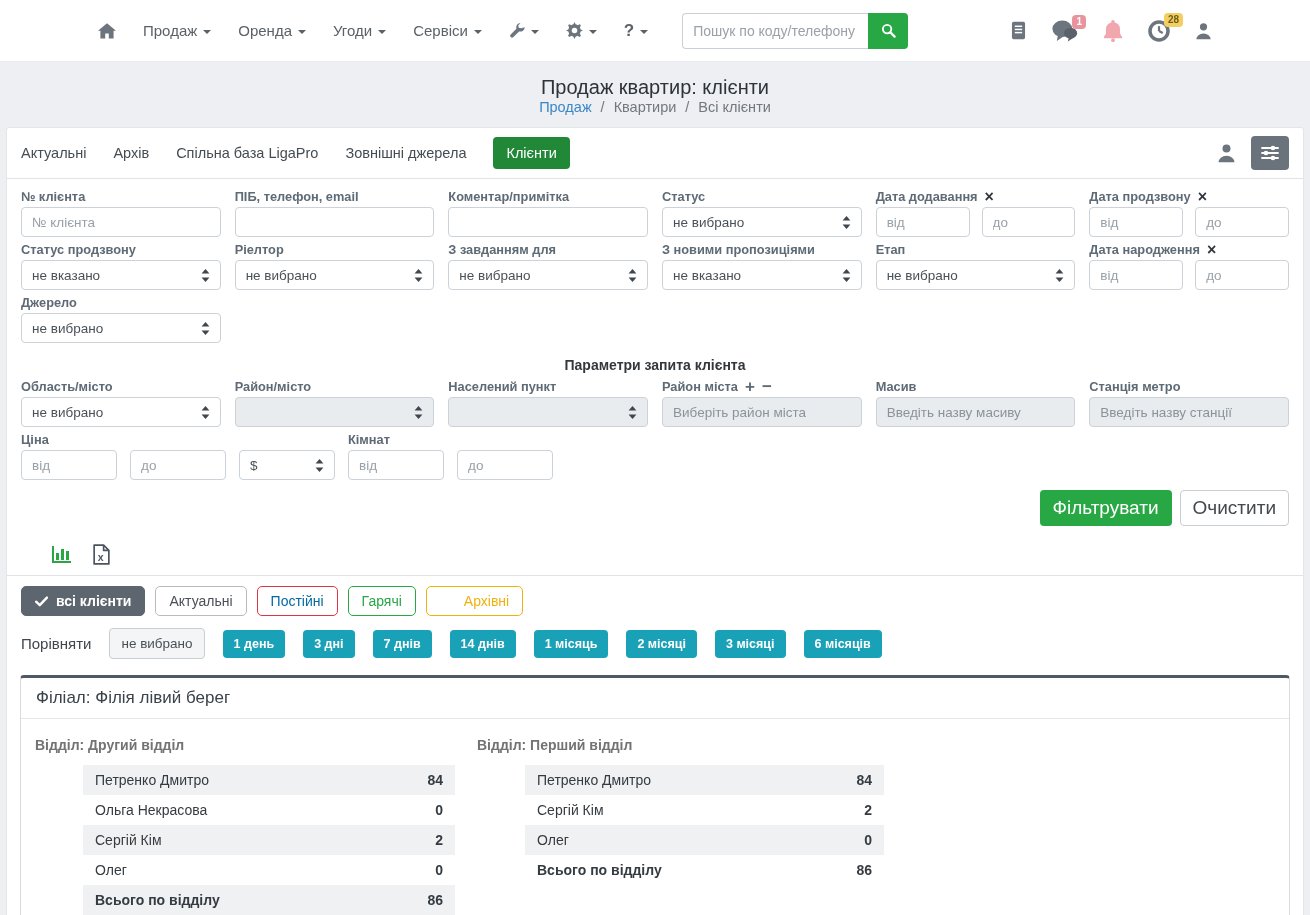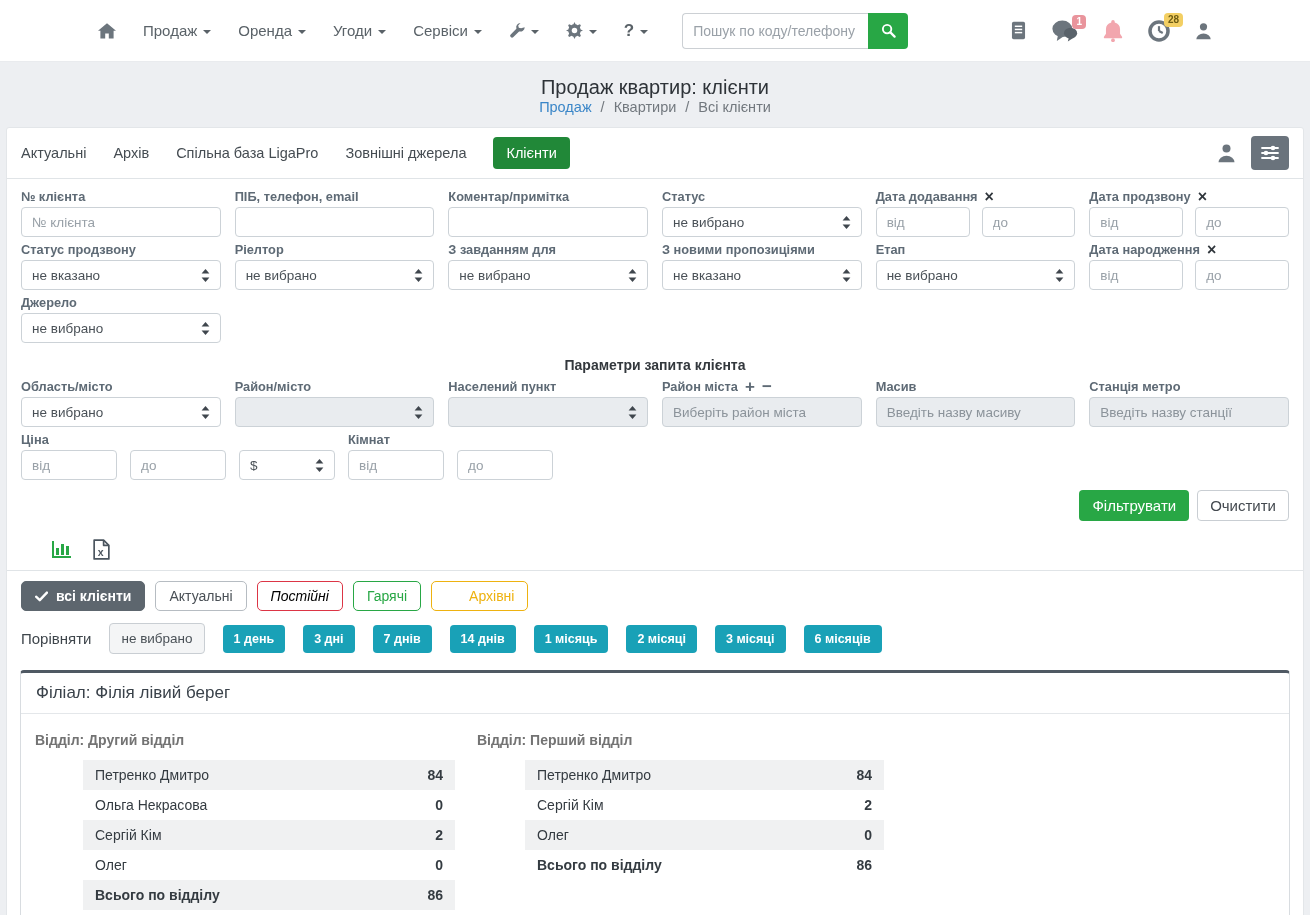--- a/index.html
+++ b/index.html
@@ -49,36 +49,36 @@
 .disabled-input{background:#e9ecef !important;}
 .disabled-input::placeholder{color:#8b939a !important;}
 .range{display:flex;gap:12px;}
 .range .ctrl{flex:1;min-width:0;}
 .params-title{grid-column:1/-1;text-align:center;font-size:14px;font-weight:700;color:#33383d;padding:9px 0 1px;}
 .row5{grid-column:1/-1;display:flex;gap:13px;}
 .hrow{display:flex;gap:13px;}
 .w95{width:96px;}
 
 .actions{display:flex;justify-content:flex-end;gap:8px;padding:2px 14px 10px;}
-.btn{font-size:15px;border-radius:4px;padding:6px 12px;cursor:pointer;border:1px solid transparent;}
+.btn{font-size:19px;border-radius:4px;padding:6px 12px;cursor:pointer;border:1px solid transparent;}
 .btn-green{background:#28a745;color:#fff;}
 .btn-light{background:#fff;border-color:#c9ced3;color:#43494f;}
 
 
 .toolbar{display:flex;align-items:center;gap:21px;padding:8px 17px 10px;border-bottom:1px solid #e0e4e7;}
 .grid-icon{display:grid;grid-template-columns:8px 8px;grid-template-rows:8px 8px;gap:2px;cursor:pointer;}
 .grid-icon span{background:#4b555f;border-radius:1px;}
 .tool{cursor:pointer;display:flex;align-items:center;}
 
 
 .pillsrow{display:flex;gap:10px;padding:10px 14px 4px;}
 .pill{font-size:14px;padding:6px 13px;border-radius:5px;border:1px solid;cursor:pointer;display:flex;align-items:center;gap:8px;background:#fff;white-space:nowrap;}
 .pill-dark{background:#5d666e;border-color:#5d666e;color:#fff;font-weight:700;}
 .pill-gray{border-color:#b6bcc2;color:#4a5056;}
-.pill-red{border-color:#dc3545;color:#000000;font-style:italic;}
+.pill-red{border-color:#dc3545;color:#0369a1;}
 .pill-green{border-color:#28a745;color:#28a745;}
 .pill-yellow{border-color:#eeb210;color:#eeb210;padding-left:37px;}
 
 
 .comparerow{display:flex;align-items:center;gap:18px;padding:8px 14px 12px;}
 .comp-label{font-size:15px;color:#3f464c;}
 .btn-none{background:#f4f5f6;border:1px solid #c9ced3;color:#4a5157;font-size:13.5px;padding:7px 11px;border-radius:4px;cursor:pointer;white-space:nowrap;}
 .btn-teal{background:#19a1b7;color:#fff;font-size:12.5px;font-weight:700;padding:7px 11px;border-radius:4px;border:none;cursor:pointer;white-space:nowrap;}
 
 

